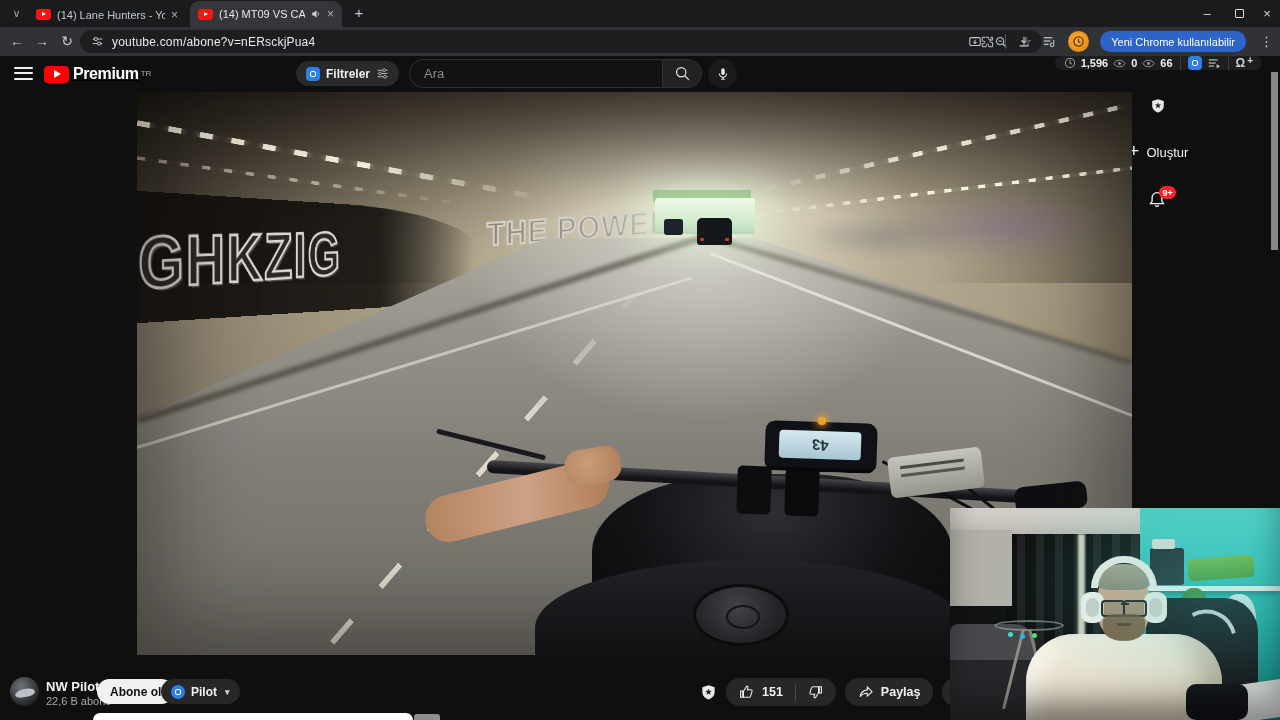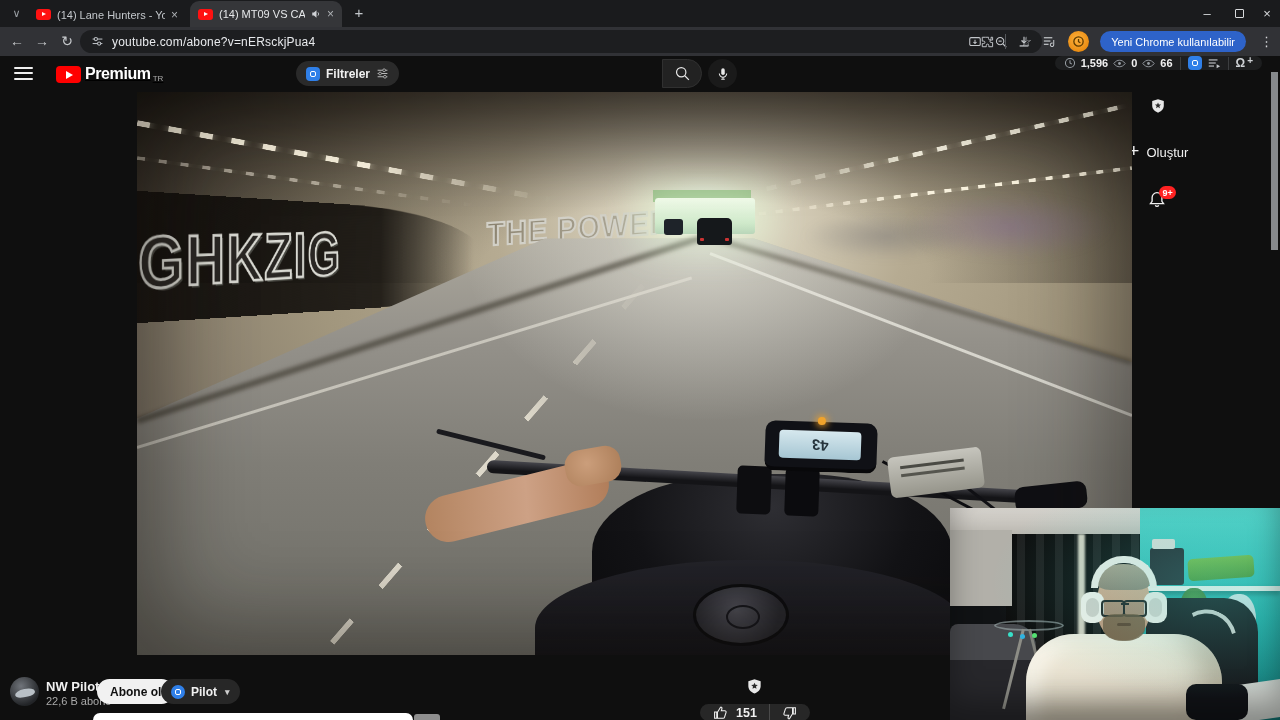--- a/index.html
+++ b/index.html
@@ -43,21 +43,21 @@
   .tb-avatar { width:21px; height:21px; border-radius:50%; background:radial-gradient(circle at 45% 40%, #ffb23e, #e07c00);
     display:flex; align-items:center; justify-content:center; }
   .update-pill { height:21px; border-radius:11px; background:#2e63c9; color:#fff; font-size:11px;
     display:flex; align-items:center; padding:0 11px; white-space:nowrap; }
   .dots { color:#d7d9db; font-size:13px; padding:0 3px; }
 
   
   .masthead { position:absolute; left:0; top:56px; width:1280px; height:36px; background:#0f0f0f; }
   .burger { position:absolute; left:14px; top:11px; width:19px; height:13px; }
   .burger span { display:block; height:1.8px; background:#efefef; margin-bottom:3.6px; border-radius:1px; }
-  .ytlogo { position:absolute; left:56px; top:9px; display:flex; align-items:flex-end;text-decoration:underline; }
+  .ytlogo { position:absolute; left:44px; top:9px; display:flex; align-items:center;text-decoration:underline; }
   .ytbox { width:25px; height:17px; background:#f00; border-radius:4px; position:relative; }
   .ytbox::after { content:""; position:absolute; left:9.5px; top:4.5px; border-left:7px solid #fff;
     border-top:4px solid transparent; border-bottom:4px solid transparent; }
   .ytword { margin-left:4px; color:#fff; font-size:16px; font-weight:700; letter-spacing:-.4px; }
   .ytcountry { margin-left:2px; color:#aaa; font-size:8px; margin-top:-2px; }
   .filter-pill { position:absolute; left:296px; top:5px; height:25px; border-radius:13px; background:#2a2a2a;
     display:flex; align-items:center; gap:6px; padding:0 10px; color:#f1f1f1; font-size:12px; font-weight:700; }
   .blue-badge { width:14px; height:14px; border-radius:4px; background:#2f7fe8; position:relative; flex:0 0 auto; }
   .blue-badge.round { border-radius:50%; }
   .blue-badge::after { content:""; position:absolute; inset:4px; border:1.4px solid #fff; border-radius:2px; }
@@ -182,21 +182,21 @@
     background:radial-gradient(circle at 38% 32%, #70747a, #222427 72%); overflow:hidden; }
   .ch-avatar::after { content:""; position:absolute; left:5px; top:12px; width:20px; height:8px;
     background:#b9c0c6; border-radius:50% 50% 40% 40%; transform:rotate(-12deg); }
   .ch-name { position:absolute; left:46px; top:679px; color:#f1f1f1; font-size:13px; font-weight:700; }
   .ch-subs { position:absolute; left:46px; top:695px; color:#aaa; font-size:11px; }
   .sub-btn { position:absolute; left:97px; top:679px; height:25px; border-radius:13px; background:#f1f1f1;
     color:#0f0f0f; font-size:12px; font-weight:700; display:flex; align-items:center; padding:0 13px; }
   .remix-btn { position:absolute; left:161px; top:679px; height:25px; border-radius:13px; background:#272727;
     color:#f1f1f1; font-size:12px; font-weight:700; display:flex; align-items:center; gap:6px; padding:0 10px; }
   .remix-btn .chev { color:#cfcfcf; font-size:9px; margin-left:2px; }
-  .actions { position:absolute; left:700px; top:678px; height:28px; display:flex; align-items:center; gap:9px;flex-direction:column; }
+  .actions { position:absolute; left:700px; top:678px; height:28px; display:flex; align-items:center; gap:9px; }
   .pill { height:28px; border-radius:14px; background:#272727; display:flex; align-items:center; color:#f1f1f1; font-size:12.5px; font-weight:700; }
   .like-seg { display:flex; align-items:center; gap:7px; padding:0 12px 0 13px; }
   .dislike-seg { padding:0 13px 0 11px; display:flex; align-items:center; }
   .pill .vdiv { width:1px; height:17px; background:#4a4a4a; }
   .pill.lbl { gap:7px; padding:0 13px; }
 
   .bottom-edge { position:absolute; left:93px; top:713px; width:320px; height:7px; background:#fff; border-radius:8px 8px 0 0; }
   .bottom-edge2 { position:absolute; left:414px; top:714px; width:26px; height:6px; background:#8e8e8e; border-radius:3px 3px 0 0; }
 
   .scroll-thumb { position:absolute; left:1271px; top:72px; width:7px; height:178px; background:#86898c; z-index:30; }
@@ -378,20 +378,23 @@
               <line x1="2" y1="4" x2="14" y2="4"></line>
               <line x1="2" y1="8" x2="14" y2="8"></line>
               <line x1="2" y1="12" x2="14" y2="12"></line>
             </g>
             <circle cx="10" cy="4" r="1.7" fill="#2a2a2a" stroke="#bdbdbd"></circle>
             <circle cx="5" cy="8" r="1.7" fill="#2a2a2a" stroke="#bdbdbd"></circle>
             <circle cx="11" cy="12" r="1.7" fill="#2a2a2a" stroke="#bdbdbd"></circle>
           </svg>
       </span>
     </div>
+    <div class="searchbar">
+      <input placeholder="Ara" style="">
+    </div>
     <div class="search-btn">
       <span>
         <svg viewBox="0 0 20 20" width="17" height="17">
             <circle cx="8.5" cy="8.5" r="5.5" stroke="#e8e8e8" fill="none" stroke-width="1.4"></circle>
             <line x1="12.7" y1="12.7" x2="17.5" y2="17.5" stroke="#e8e8e8" stroke-width="1.4"></line>
           </svg>
       </span>
     </div>
     <div class="mic-btn">
       <span>

